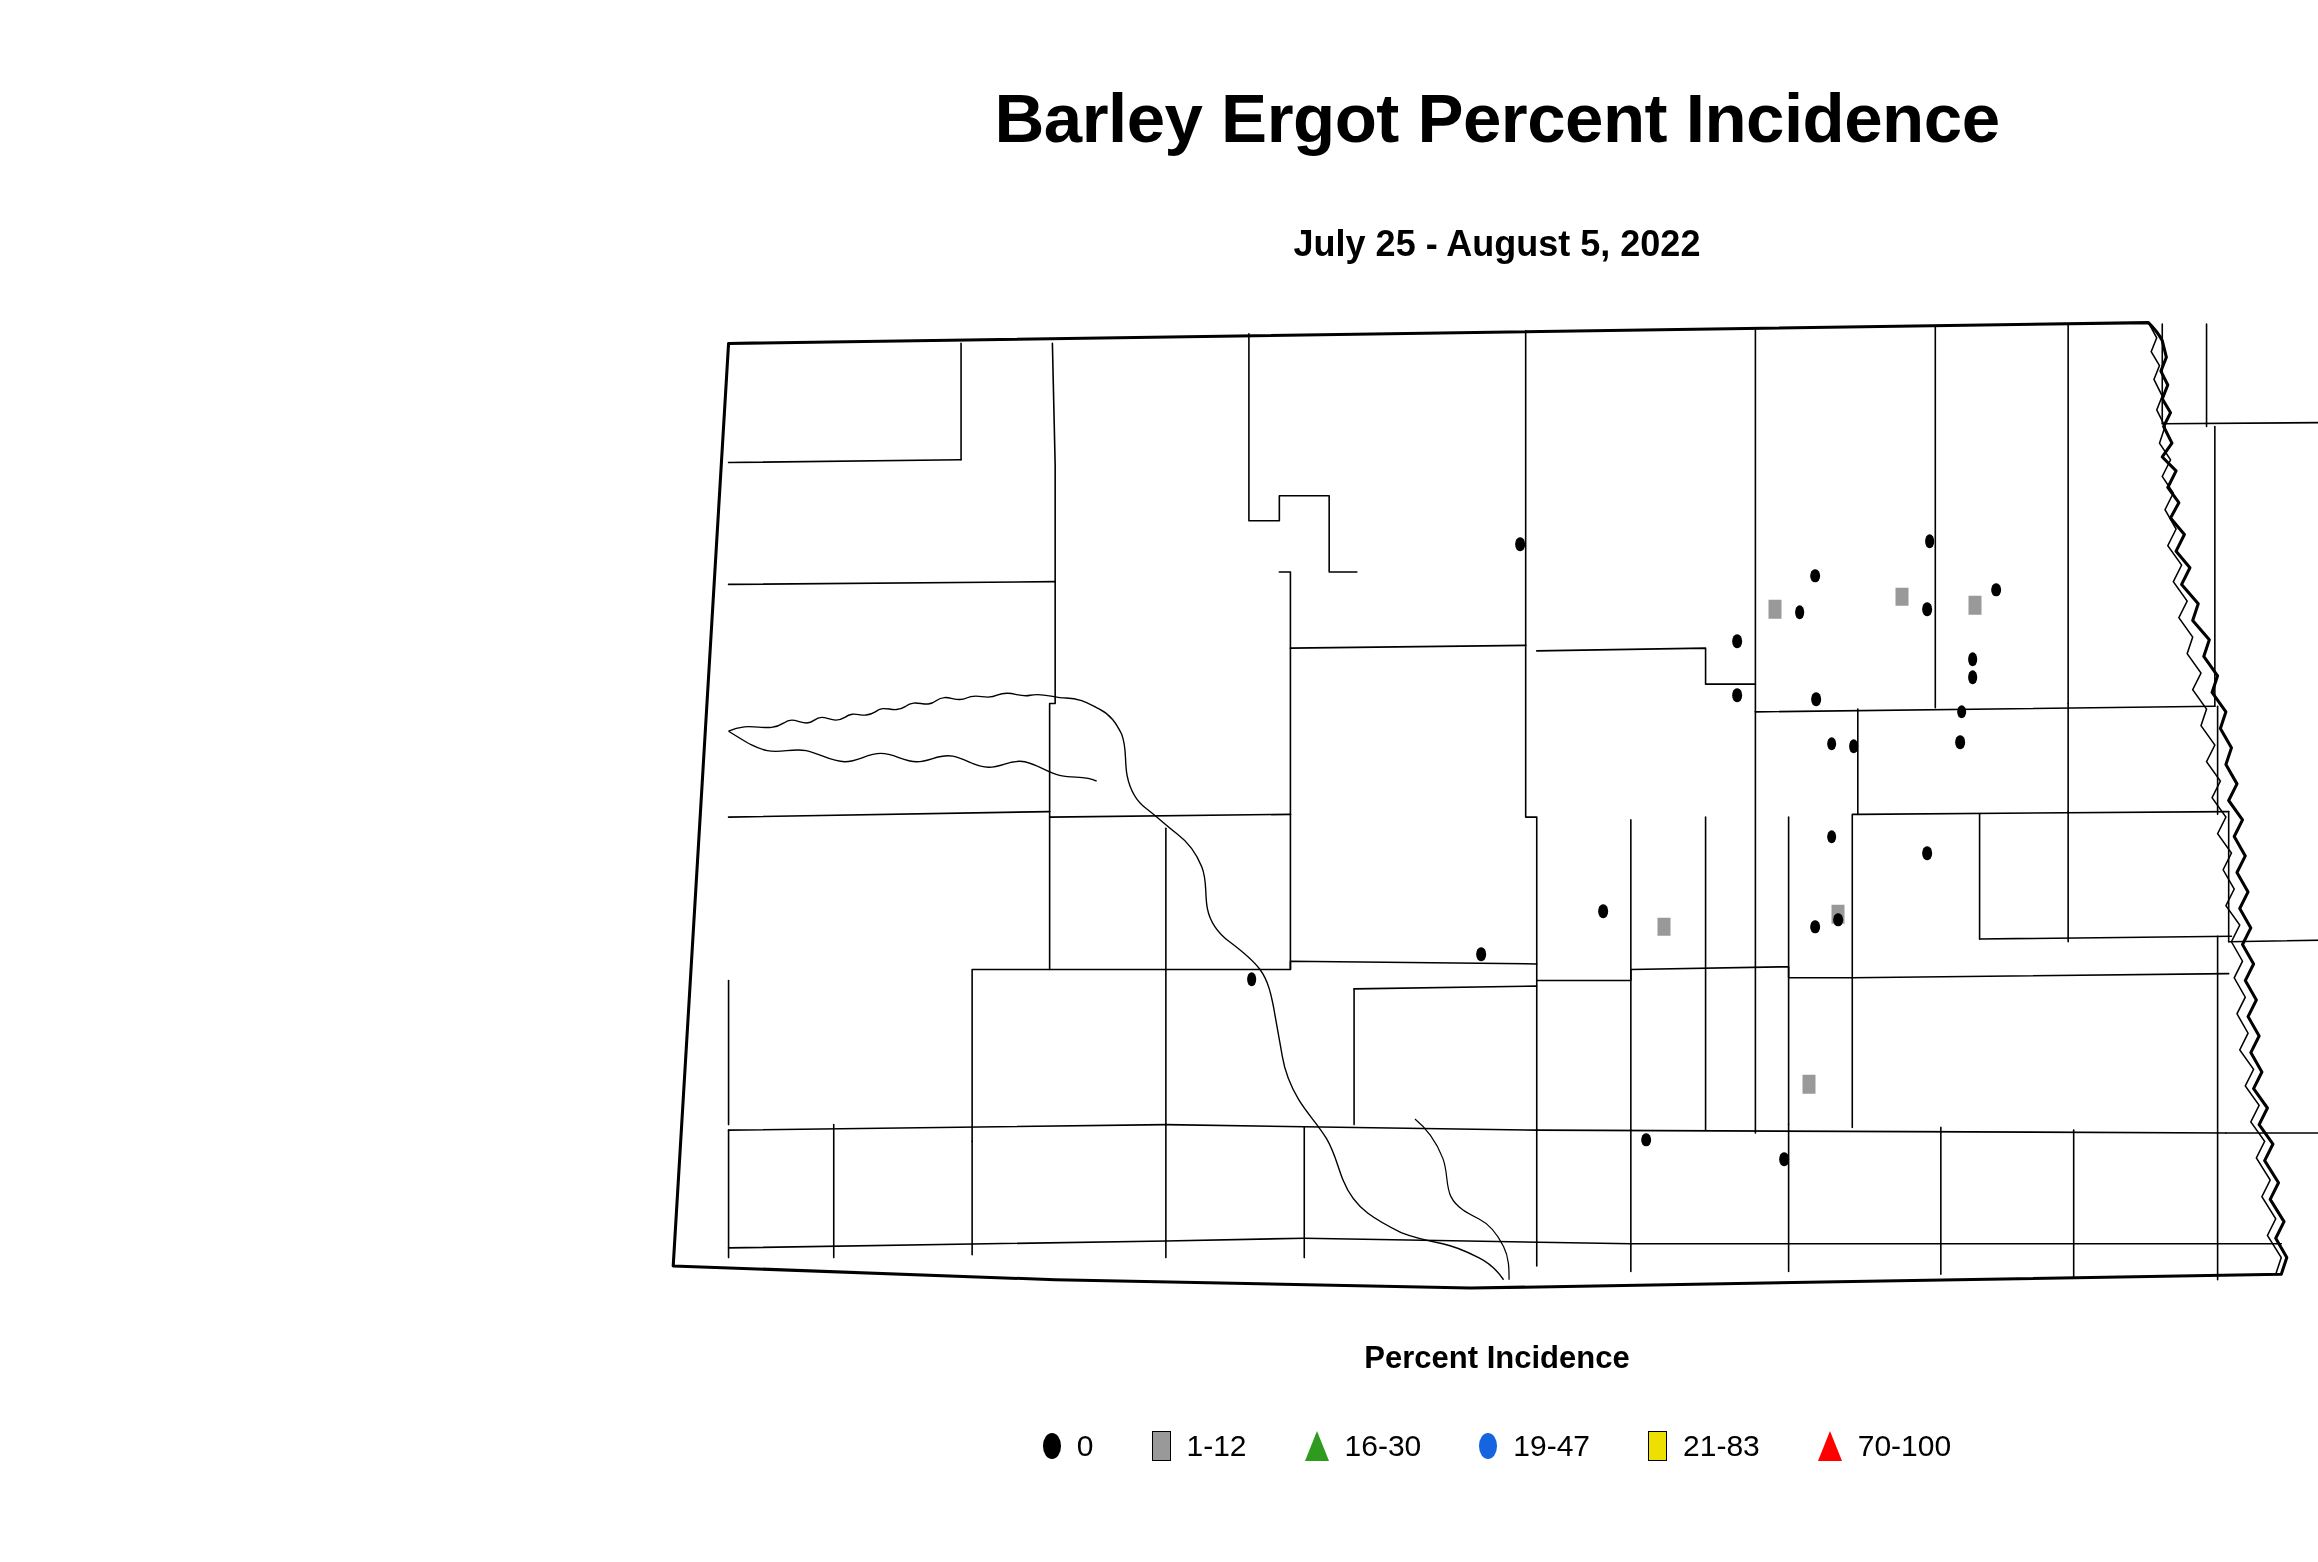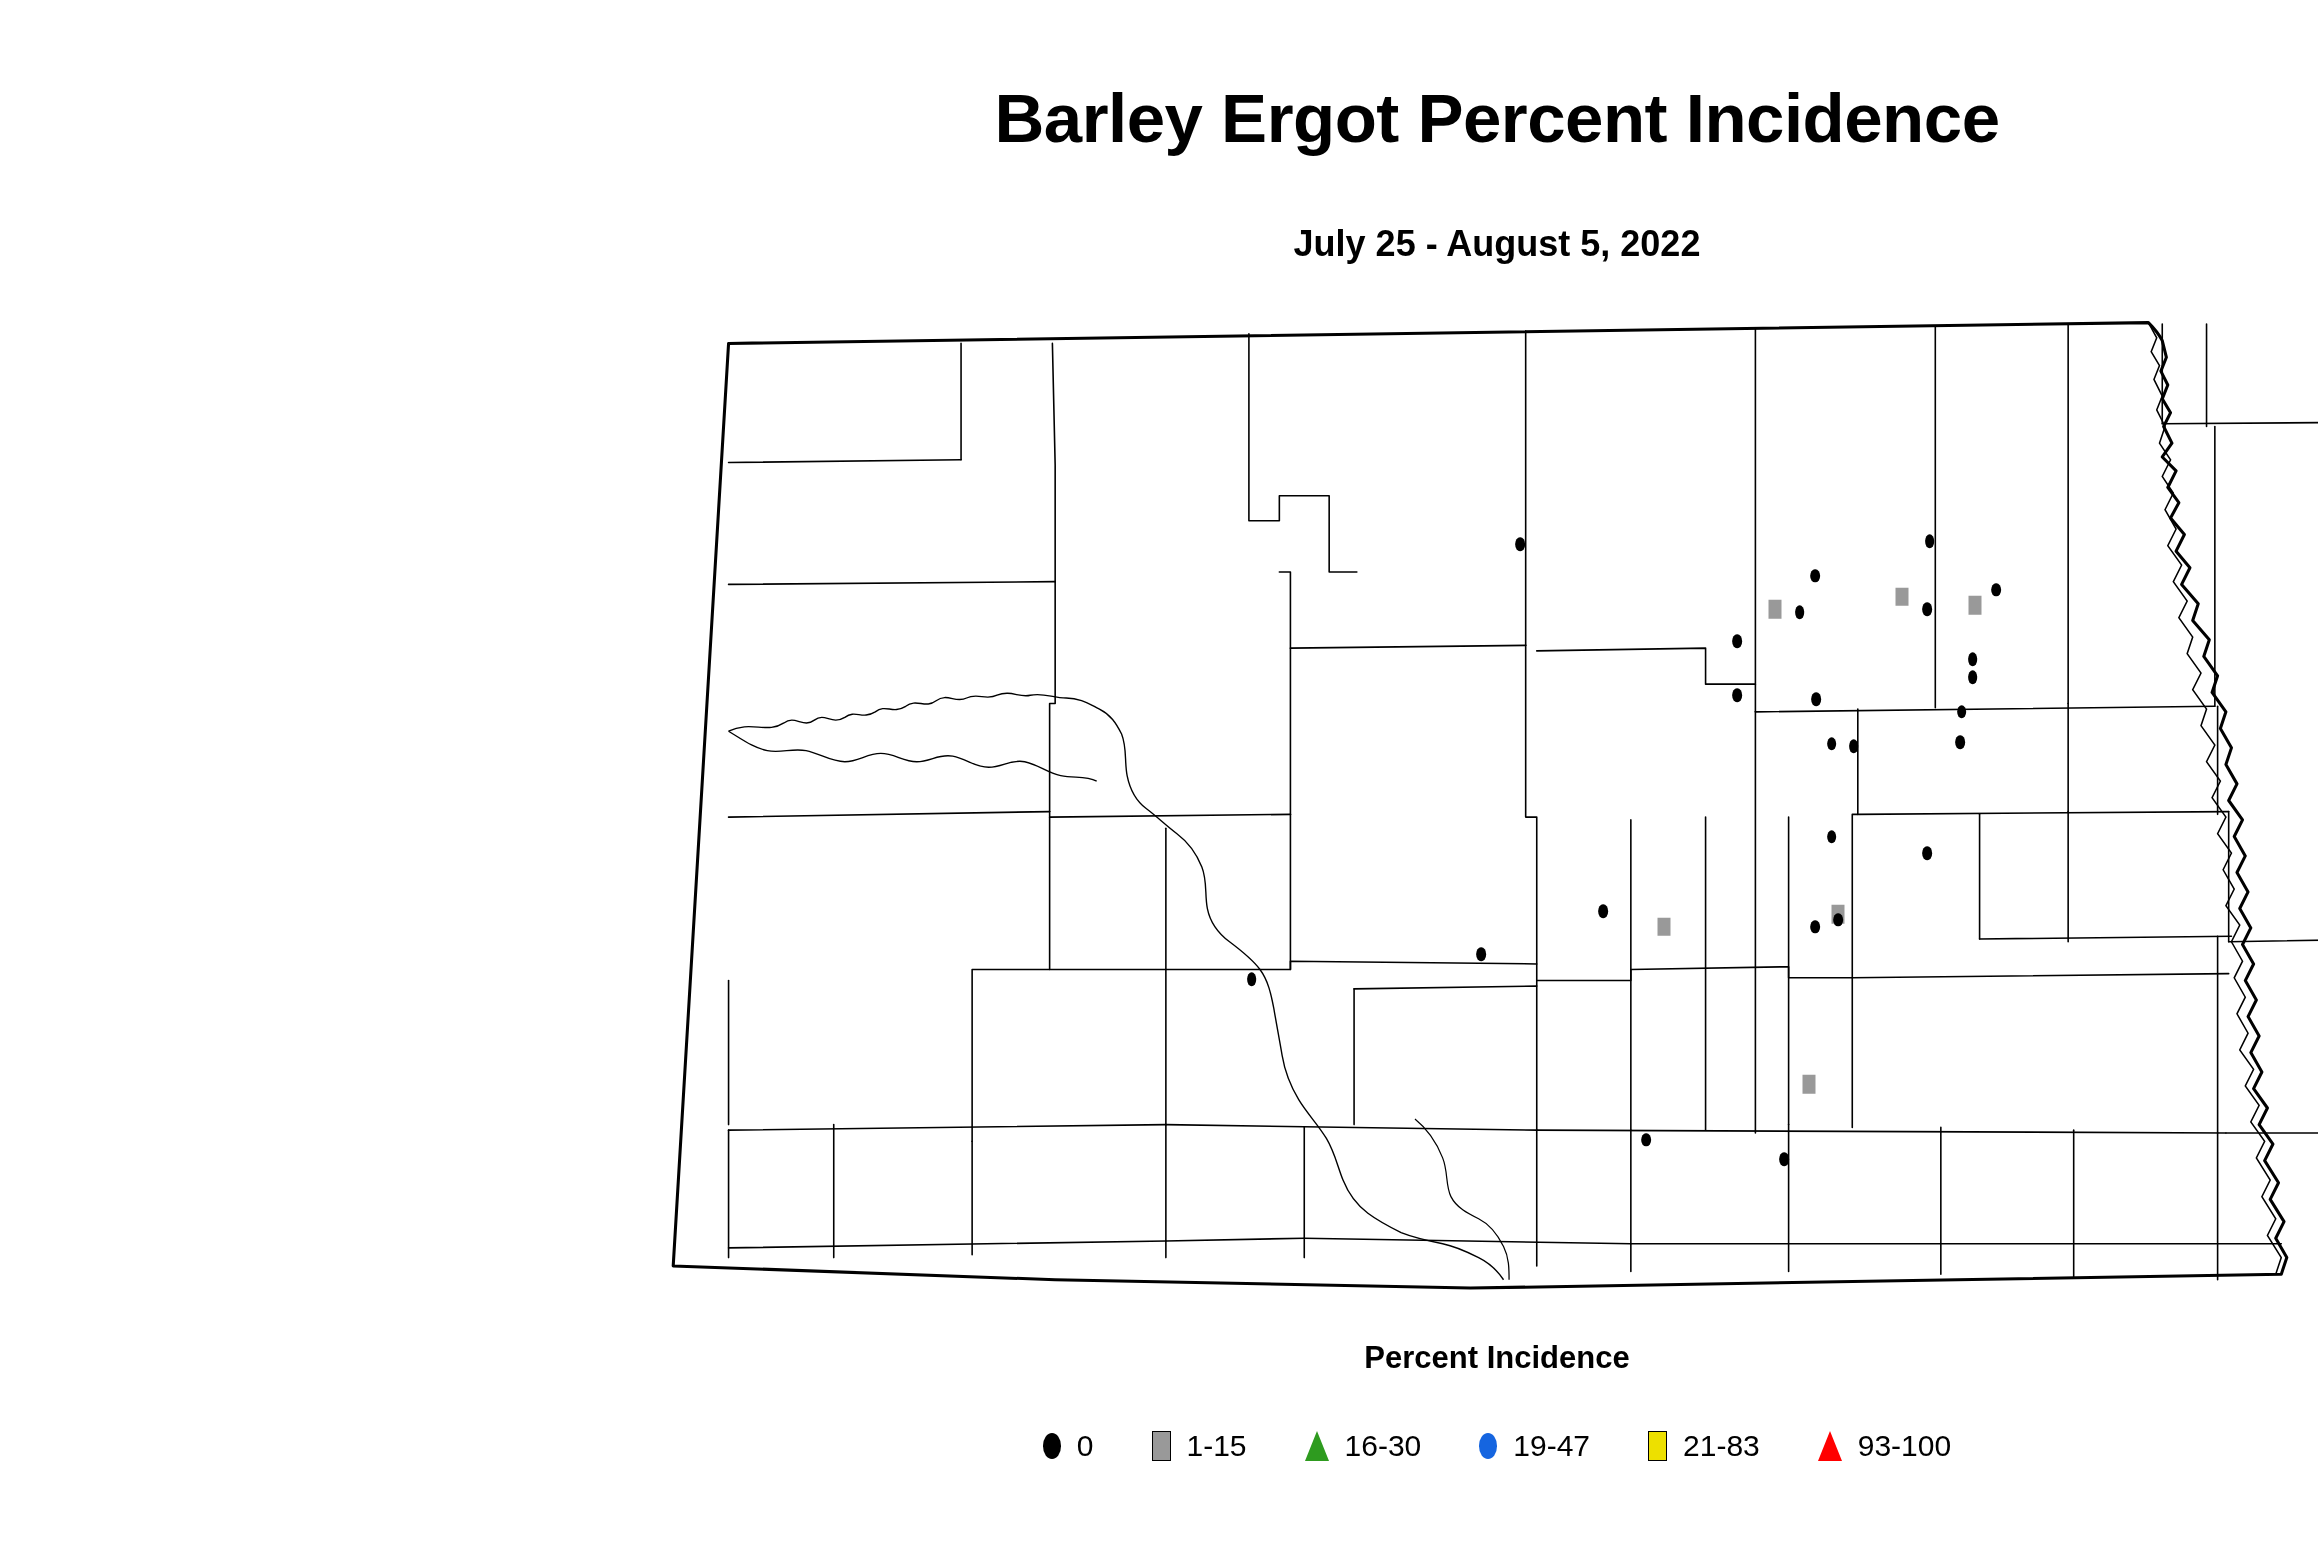--- a/index.html
+++ b/index.html
@@ -233,33 +233,33 @@
 
 <div id="legend">
   <div id="legend-title">Percent Incidence</div>
   <div id="legend-items">
       <div class="legend-item">
         <span class="sym sym-circle" style="width: 18px; height: 25.5px; background: rgb(0, 0, 0);"></span>
         <span class="legend-label">0</span>
       </div>
       <div class="legend-item">
         <span class="sym sym-square" style="width: 19px; height: 30px; background: rgb(153, 153, 153); border: 1.4px solid rgb(0, 0, 0);"></span>
-        <span class="legend-label">1-15</span>
+        <span class="legend-label">1-12</span>
       </div>
       <div class="legend-item">
         <span class="sym" style="width: 0px; height: 0px; border-left: 12.5px solid transparent; border-right: 12.5px solid transparent; border-bottom: 30px solid rgb(46, 155, 31);"></span>
         <span class="legend-label">16-30</span>
       </div>
       <div class="legend-item">
         <span class="sym sym-circle" style="width: 18px; height: 25.5px; background: rgb(21, 101, 224);"></span>
         <span class="legend-label">19-47</span>
       </div>
       <div class="legend-item">
         <span class="sym sym-square" style="width: 19px; height: 30px; background: rgb(237, 224, 0); border: 1.4px solid rgb(0, 0, 0);"></span>
         <span class="legend-label">21-83</span>
       </div>
       <div class="legend-item">
         <span class="sym" style="width: 0px; height: 0px; border-left: 12.5px solid transparent; border-right: 12.5px solid transparent; border-bottom: 30px solid rgb(255, 0, 0);"></span>
-        <span class="legend-label">93-100</span>
+        <span class="legend-label">70-100</span>
       </div>
     </div>
 </div>
 
 
 </body></html>

